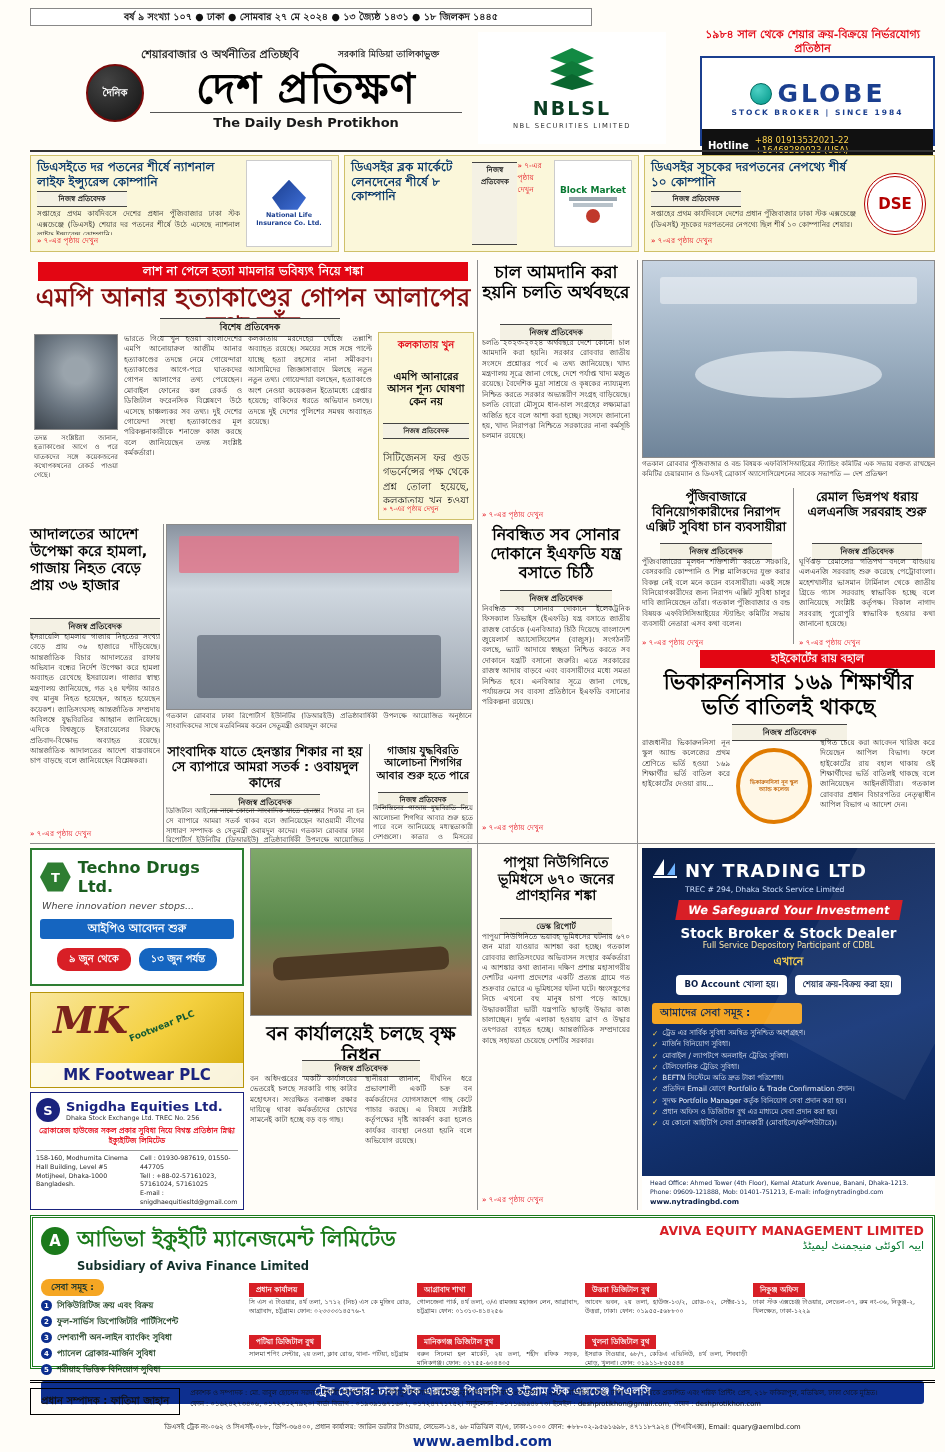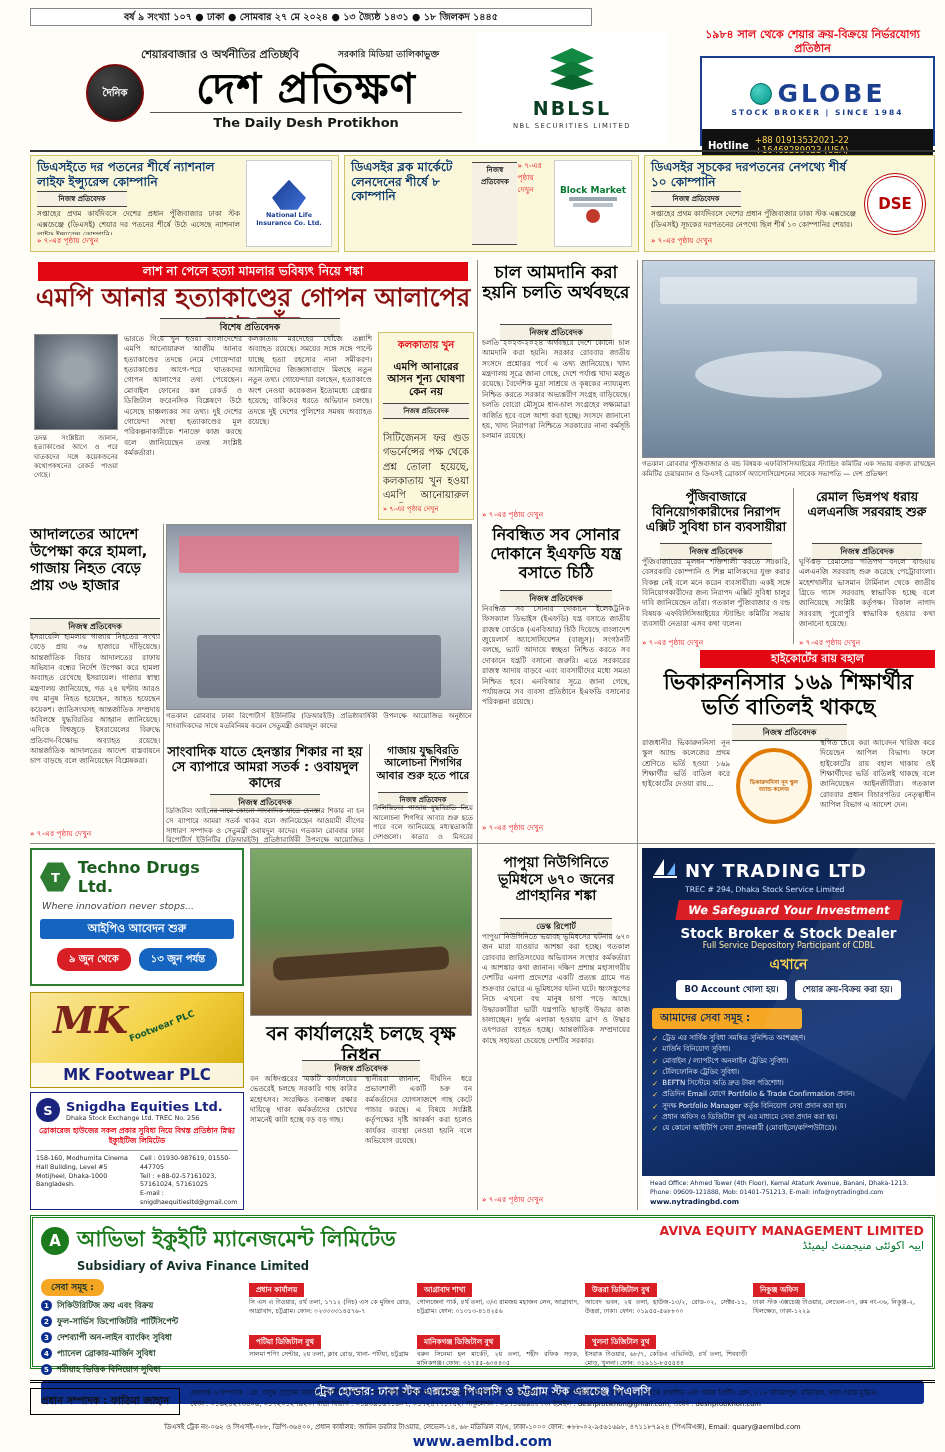--- a/index.html
+++ b/index.html
@@ -124,21 +124,21 @@
   <div class="t b c" style="left:32px;top:284px;width:442px;font-size:25px;color:#8a1010;line-height:1.12">এমপি আনার হত্যাকাণ্ডের গোপন আলাপের তথ্য ফাঁস</div>
   <div class="t byline" style="left:160px;top:318px;width:180px;font-size:9px">বিশেষ প্রতিবেদক</div>
 
   <div class="t photo" style="left:34px;top:334px;width:84px;height:96px;background:radial-gradient(circle at 50% 38%,#9aa4ac 18%,#6b7681 55%,#3c444c 100%)"></div>
   <div class="t body-txt" style="left:34px;top:434px;width:84px;height:86px;font-size:6.6px">তদন্ত সংশ্লিষ্টরা জানান, হত্যাকাণ্ডের আগে ও পরে ঘাতকদের সঙ্গে কয়েকজনের কথোপকথনের রেকর্ড পাওয়া গেছে।</div>
   <div class="t body-txt" style="left:124px;top:334px;width:118px;height:186px">ভারতে গিয়ে খুন হওয়া বাংলাদেশের এমপি আনোয়ারুল আজীম আনার হত্যাকাণ্ডের তদন্তে নেমে গোয়েন্দারা হত্যাকাণ্ডের আগে-পরে ঘাতকদের গোপন আলাপের তথ্য পেয়েছেন। মোবাইল ফোনের কল রেকর্ড ও ডিজিটাল ফরেনসিক বিশ্লেষণে উঠে এসেছে চাঞ্চল্যকর সব তথ্য। দুই দেশের গোয়েন্দা সংস্থা হত্যাকাণ্ডের মূল পরিকল্পনাকারীকে শনাক্তে কাজ করছে বলে জানিয়েছেন তদন্ত সংশ্লিষ্ট কর্মকর্তারা।</div>
   <div class="t body-txt" style="left:248px;top:334px;width:124px;height:186px">কলকাতায় মরদেহের খোঁজে তল্লাশি অব্যাহত রয়েছে। সময়ের সঙ্গে সঙ্গে পাল্টে যাচ্ছে হত্যা রহস্যের নানা সমীকরণ। আসামিদের জিজ্ঞাসাবাদে মিলছে নতুন নতুন তথ্য। গোয়েন্দারা বলছেন, হত্যাকাণ্ডে অংশ নেওয়া কয়েকজন ইতোমধ্যে গ্রেপ্তার হয়েছে; বাকিদের ধরতে অভিযান চলছে। তদন্তে দুই দেশের পুলিশের সমন্বয় অব্যাহত রয়েছে।</div>
 
   <div class="t yellow-box" style="left:378px;top:332px;width:96px;height:188px;padding:4px;display:flex;flex-direction:column">
     <div class="b c" style="font-size:10px;color:#e30613">কলকাতায় খুন</div>
-    <div class="hl c" style="font-size:10.5px;margin:6px 0">এমপি আনারের আসন শূন্য ঘোষণা কেন নয়</div>
+    <div class="hl c" style="font-size:10.5px;margin:16px 0">এমপি আনারের আসন শূন্য ঘোষণা কেন নয়</div>
     <div class="byline" style="font-size:6.8px">নিজস্ব প্রতিবেদক</div>
     <div class="body-txt" style="flex:1;font-size:10px;margin-top:12px">সিটিজেনস ফর গুড গভর্নেন্সের পক্ষ থেকে প্রশ্ন তোলা হয়েছে, কলকাতায় খুন হওয়া এমপি আনোয়ারুল আজীম আনারের আসন শূন্য ঘোষণা কেন করা হচ্ছে না। বিশেষজ্ঞরা বলছেন, মৃত্যুর প্রমাণ ছাড়া আসন শূন্য ঘোষণা জটিল।</div>
     <div class="more" style="font-size:6.7px">» ৭-এর পৃষ্ঠায় দেখুন</div>
   </div>
 
   <div class="t hl c" style="left:482px;top:262px;width:148px;font-size:17px">চাল আমদানি করা হয়নি চলতি অর্থবছরে</div>
   <div class="t byline" style="left:500px;top:324px;width:112px">নিজস্ব প্রতিবেদক</div>
   <div class="t body-txt" style="left:482px;top:338px;width:148px;height:170px">চলতি ২০২৩-২০২৪ অর্থবছরে দেশে কোনো চাল আমদানি করা হয়নি। সরকার রোববার জাতীয় সংসদে প্রশ্নোত্তর পর্বে এ তথ্য জানিয়েছে। খাদ্য মন্ত্রণালয় সূত্রে জানা গেছে, দেশে পর্যাপ্ত খাদ্য মজুত রয়েছে। বৈদেশিক মুদ্রা সাশ্রয়ে ও কৃষকের ন্যায্যমূল্য নিশ্চিত করতে সরকার অভ্যন্তরীণ সংগ্রহ বাড়িয়েছে। চলতি বোরো মৌসুমে ধান-চাল সংগ্রহের লক্ষ্যমাত্রা অর্জিত হবে বলে আশা করা হচ্ছে। সংসদে জানানো হয়, খাদ্য নিরাপত্তা নিশ্চিতে সরকারের নানা কর্মসূচি চলমান রয়েছে।</div>
   <div class="t more" style="left:482px;top:509px;width:148px">» ৭-এর পৃষ্ঠায় দেখুন</div>
 
@@ -249,21 +249,21 @@
             <path d="M15 18 L23 6 L23 18 Z" fill="#6fb3ff"></path>
             <path d="M1 20 H25" stroke="#fff" stroke-width="2"></path>
           </svg>
       </span>
       <span class="b" style="font-size:18px;letter-spacing:1px">NY TRADING LTD</span>
     </div>
     <div style="font-size:7.6px;color:#cfe0ff;margin:2px 0 6px 33px">TREC # 294, Dhaka Stock Service Limited</div>
     <div class="c b" style="background:#d81f26;font-size:11.5px;padding:3px 8px;transform:skewX(-10deg);width:82%;margin:0 auto">We Safeguard Your Investment</div>
     <div class="c b" style="font-size:13.5px;margin-top:5px">Stock Broker &amp; Stock Dealer</div>
     <div class="c" style="font-size:8px;color:#ffe9a8">Full Service Depository Participant of CDBL</div>
-    <div class="c b" style="font-size:14px;color:#ffd54f;margin-top:3px">এখানে</div>
+    <div class="c b" style="font-size:11px;color:#ffd54f;margin-top:3px">এখানে</div>
     <div style="display:flex;gap:8px;justify-content:center;margin-top:3px">
       <span style="background:#fff;color:#0a1e46;font-size:8.5px;font-weight:bold;padding:3px 8px;border-radius:4px">BO Account খোলা হয়।</span>
       <span style="background:#fff;color:#0a1e46;font-size:8.5px;font-weight:bold;padding:3px 8px;border-radius:4px">শেয়ার ক্রয়-বিক্রয় করা হয়।</span>
     </div>
     <div class="b" style="background:#f5a623;color:#102a56;font-size:10.5px;padding:2px 8px;border-radius:3px;margin:8px 0 4px;width:55%">আমাদের সেবা সমূহ :</div>
     <div>
       <div class="ny-item">
           <span>ট্রেড এর সার্বিক সুবিধা সমন্বিত সুনিশ্চিত অংশগ্রহণ।</span>
         </div>
       <div class="ny-item">

